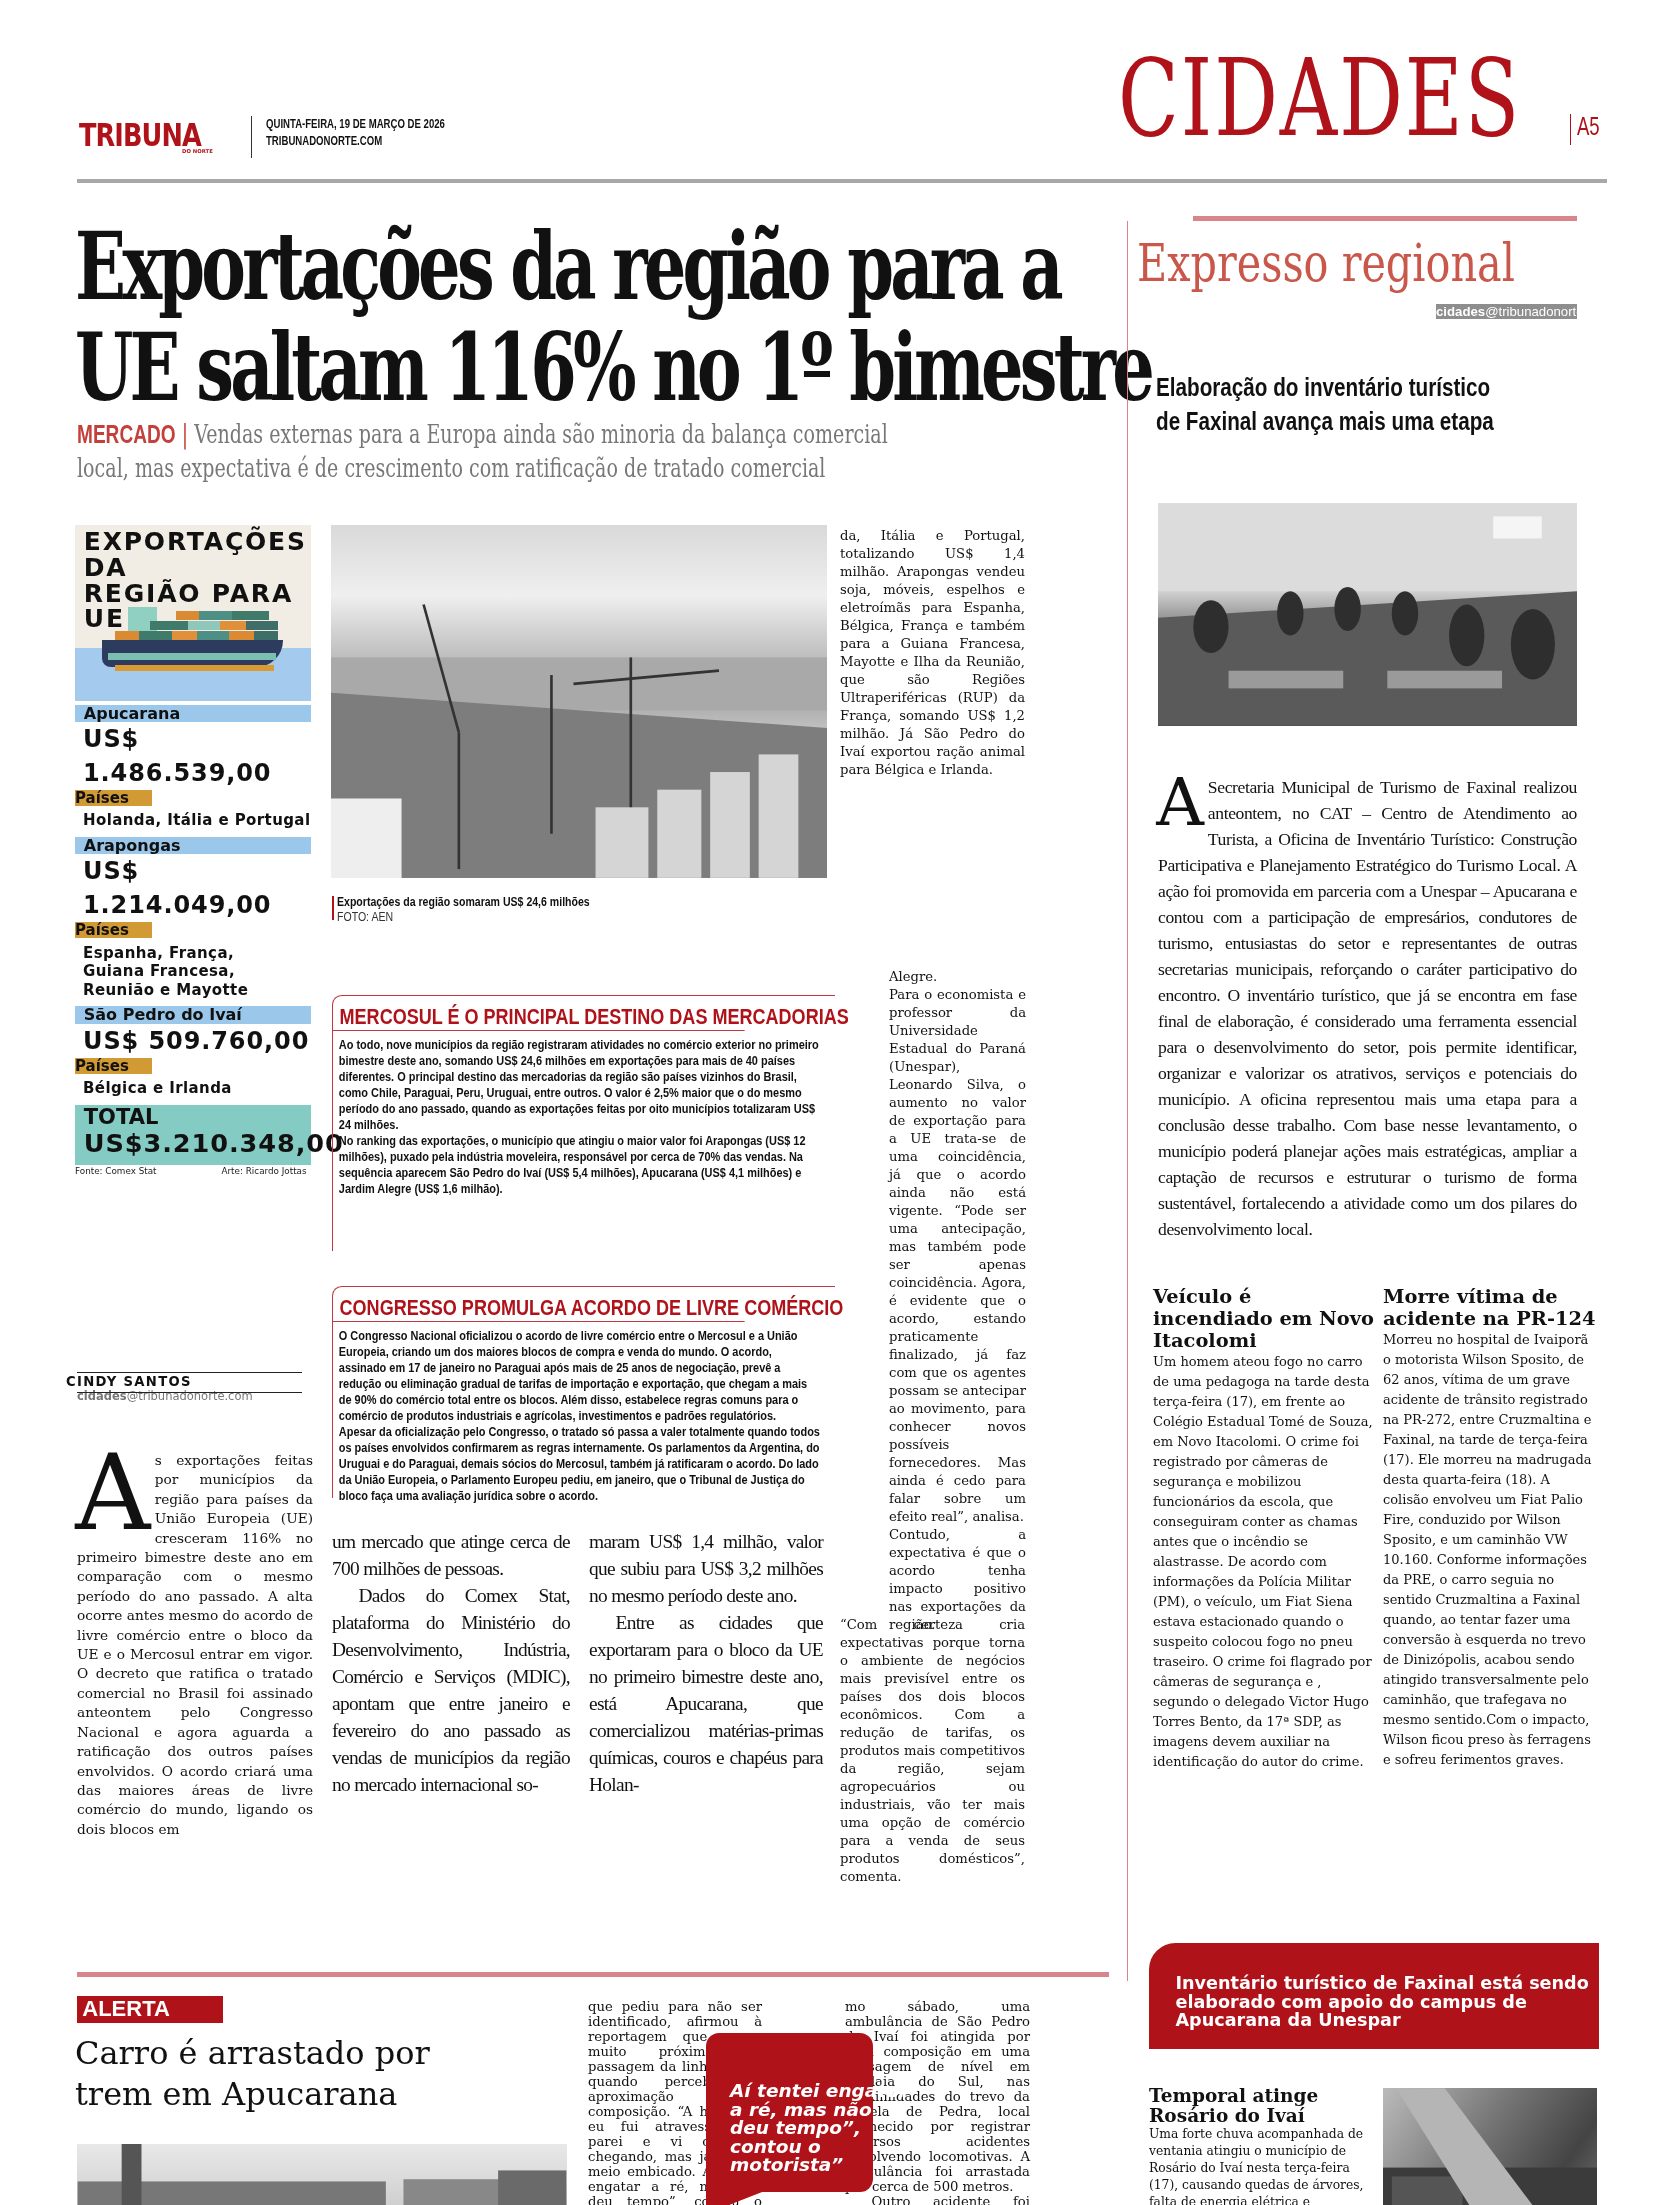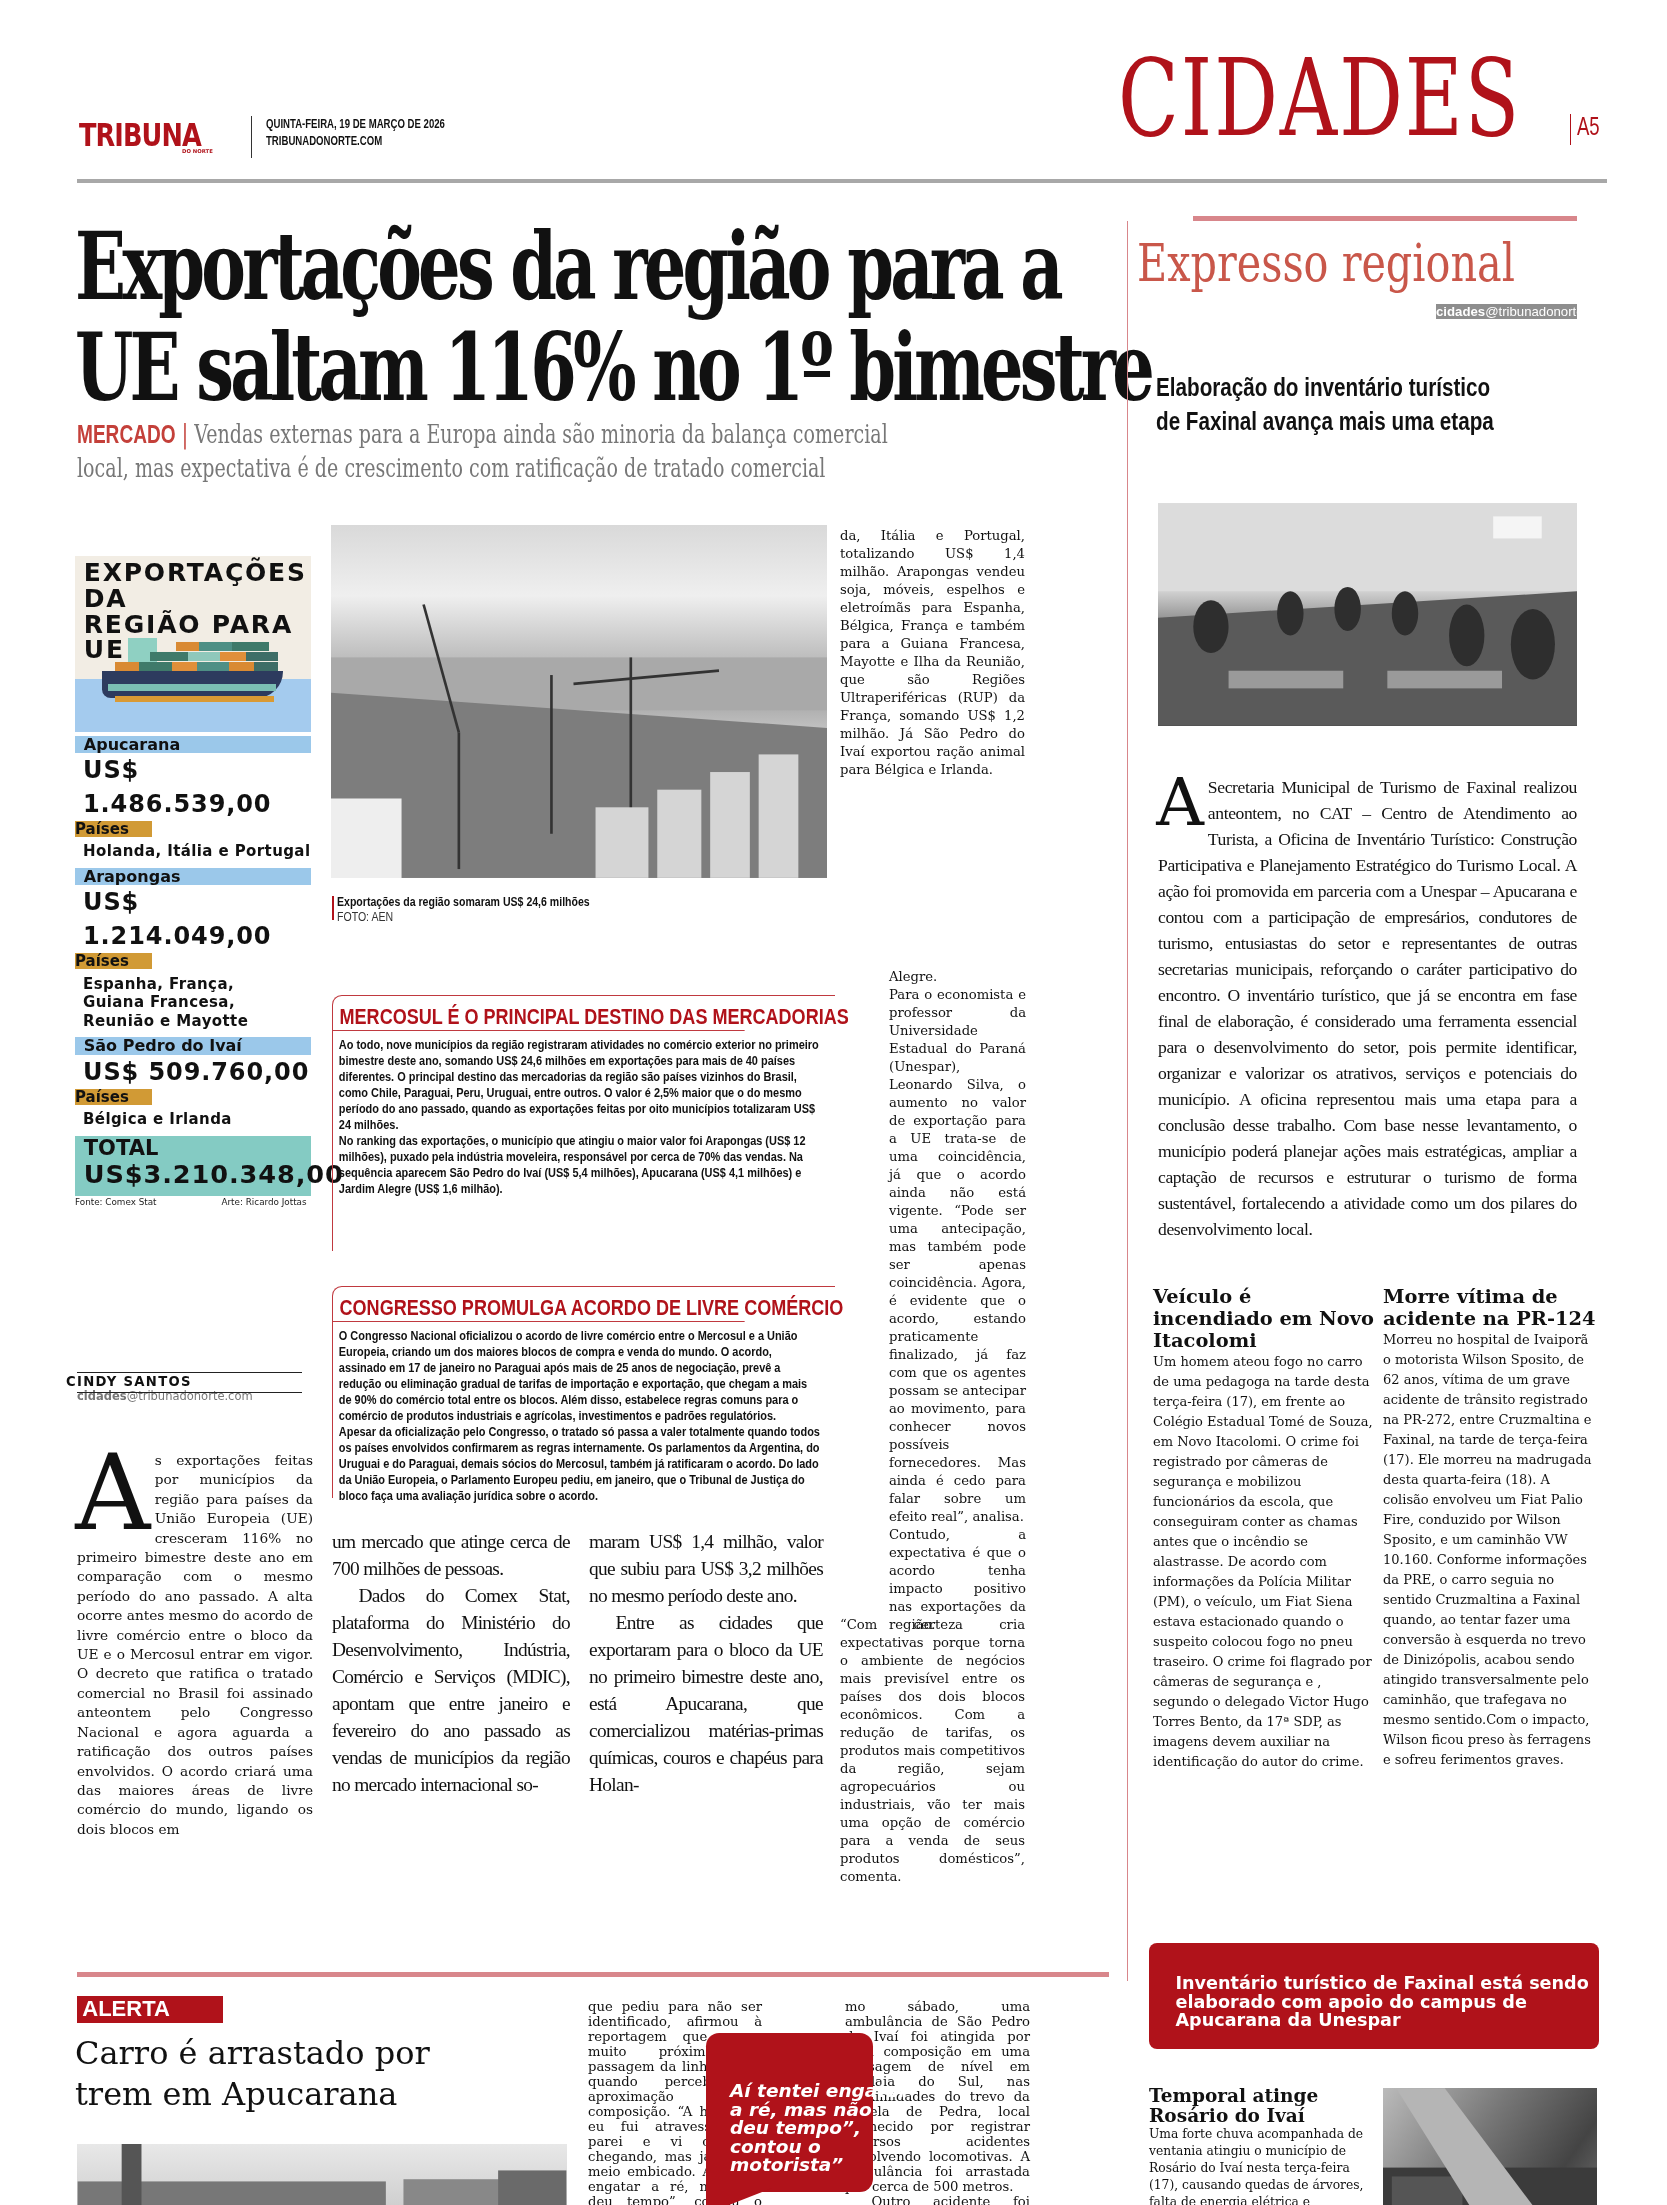--- a/index.html
+++ b/index.html
@@ -19,21 +19,21 @@
   .head-rule { left: 77px; top: 179px; width: 1530px; height: 4.4px; background: #a8a8a8; }
 
   
   .headline { left: 75px; top: 216px; width: 1059px; font-family: "DejaVu Serif", serif; font-weight: 700; font-size: 93px; line-height: 101px; letter-spacing: -5.3px; transform: scaleX(.72); transform-origin: left; white-space: nowrap; }
   .deck { left: 77px; top: 417px; width: 992px; font-family: "DejaVu Serif", serif; font-size: 26.5px; line-height: 34px; color: #777; transform: scaleX(.72); transform-origin: left; white-space: nowrap; }
   .deck .kicker { color: #c4403a; font-family: "Liberation Sans", sans-serif; font-weight: 700; }
   .vrule-main { left: 1127px; top: 221px; width: 1.3px; height: 1760px; background: #d8868b; }
 
   
   .info { left: 75px; top: 525px; width: 236px; font-family: "DejaVu Sans", sans-serif; font-weight: 700; }
-  .info-top { width: 236px; height: 176px; background: #f2ede4; position: relative; overflow: hidden; margin-top: 31px; }
+  .info-top { width: 236px; height: 176px; background: #f2ede4; position: relative; overflow: hidden; }
   .info-title { position: absolute; left: 8.8px; top: 4.4px; font-size: 25px; line-height: 25.6px; letter-spacing: 1.8px; color: #111; }
   .waves { position: absolute; left: 0; bottom: 0; width: 100%; height: 53px; background: #a4cbee; }
   .ship-hull { position: absolute; left: 26.5px; top: 115px; width: 181px; height: 26.5px; background: #2d3b5e; border-radius: 0 0 26.5px 8.8px; }
   .ship-band { position: absolute; left: 33px; top: 128px; width: 168px; height: 7px; background: #7bbfb3; }
   .ship-keel { position: absolute; left: 40px; top: 140px; width: 159px; height: 6.2px; background: #d99a34; }
   .container-row { position: absolute; height: 8.8px; }
   .ship-bridge { position: absolute; left: 53px; top: 82px; width: 29px; height: 35px; background: #8fd0c2; }
   .lbl-city { background: #9bc8ea; height: 17.6px; font-size: 16px; line-height: 17.6px; padding-left: 8.8px; margin-top: 3.5px; }
   .lbl-val { font-size: 24px; line-height: 34px; padding-left: 8px; letter-spacing: 0.9px; }
   .lbl-paises { background: #d19a35; width: 77px; height: 16px; font-size: 15px; line-height: 16px; }
@@ -71,21 +71,21 @@
   .exp-bar { left: 1193px; top: 216px; width: 384px; height: 5.3px; background: #d8868b; }
   .exp-title { left: 1137px; top: 232px; font-family: "DejaVu Serif", serif; font-size: 53px; color: #c9574a; transform: scaleX(.78); transform-origin: left; white-space: nowrap; }
   .exp-mail { left: 1436px; top: 304px; width: 141px; height: 15px; background: #8e8e8e; color: #fff; font-family: "Liberation Sans", sans-serif; font-size: 13.2px; line-height: 15px; text-align: right; padding-right: 3.5px; white-space: nowrap; }
   .exp-mail b { font-weight: 900; }
   .exp-head { left: 1156px; top: 370px; font-family: "Liberation Sans", sans-serif; font-weight: 700; font-size: 26.5px; line-height: 34px; transform: scaleX(.78); transform-origin: left; white-space: nowrap; }
   .class-photo { left: 1158px; top: 503px; width: 419px; height: 223px; background: linear-gradient(180deg,#e2e2e2 0%,#cfcfcf 40%,#6d6d6d 60%,#3e3e3e 100%); overflow: hidden; }
 
   .brief-title { font-family: "DejaVu Serif", serif; font-weight: 700; font-size: 19.4px; line-height: 22px; }
   .brief-body { font-family: "DejaVu Serif", serif; font-size: 13px; line-height: 20px; }
 
-  .red-callout { left: 1149px; top: 1943px; width: 450px; height: 106px; background: #b0121a; border-top-left-radius: 26.5px; border-radius: 8px; }
+  .red-callout { left: 1149px; top: 1943px; width: 450px; height: 106px; background: #b0121a; border-top-left-radius: 26.5px; }
   .red-callout-text { position: absolute; left: 26.5px; top: 31px; color: #fff; font-family: "DejaVu Sans", sans-serif; font-weight: 700; font-size: 17.6px; line-height: 18.5px; }
   .tree-photo { left: 1383px; top: 2088px; width: 214px; height: 307px; background: linear-gradient(125deg,#bbb 0%,#777 30%,#444 55%,#888 80%,#999 100%); overflow: hidden; }
 
   
   .alert-tag { left: 77px; top: 1996px; width: 146px; height: 26.5px; background: #b0121a; color: #fff; font-family: "Liberation Sans", sans-serif; font-weight: 700; font-size: 22px; line-height: 26.5px; padding-left: 5.3px; }
   .alert-head { left: 75px; top: 2033px; font-family: "DejaVu Serif", serif; font-size: 32px; line-height: 41px; }
   .car-photo { left: 77px; top: 2144px; width: 490px; height: 284px; background: linear-gradient(180deg,#e8e8e8 0%,#cfcfcf 22%,#6b6b6b 28%,#9b9b9b 45%,#4f4f4f 70%,#8d8d8d 100%); overflow: hidden; }
   .quote-box { left: 706px; top: 2033px; width: 167px; height: 159px; background: #b0121a; border-top-left-radius: 13.2px; border-top-right-radius: 13.2px; border-bottom-right-radius: 13.2px; }
   .quote-tail { left: 706px; top: 2188px; width: 0; height: 0; border-top: 0 solid transparent; border-left: 66px solid #b0121a; border-bottom: 26.5px solid transparent; }
   .quote-text { position: absolute; left: 24px; top: 49px; width: 185px; color: #fff; font-family: "DejaVu Sans", sans-serif; font-style: italic; font-weight: 700; font-size: 18.5px; line-height: 18.5px; }

